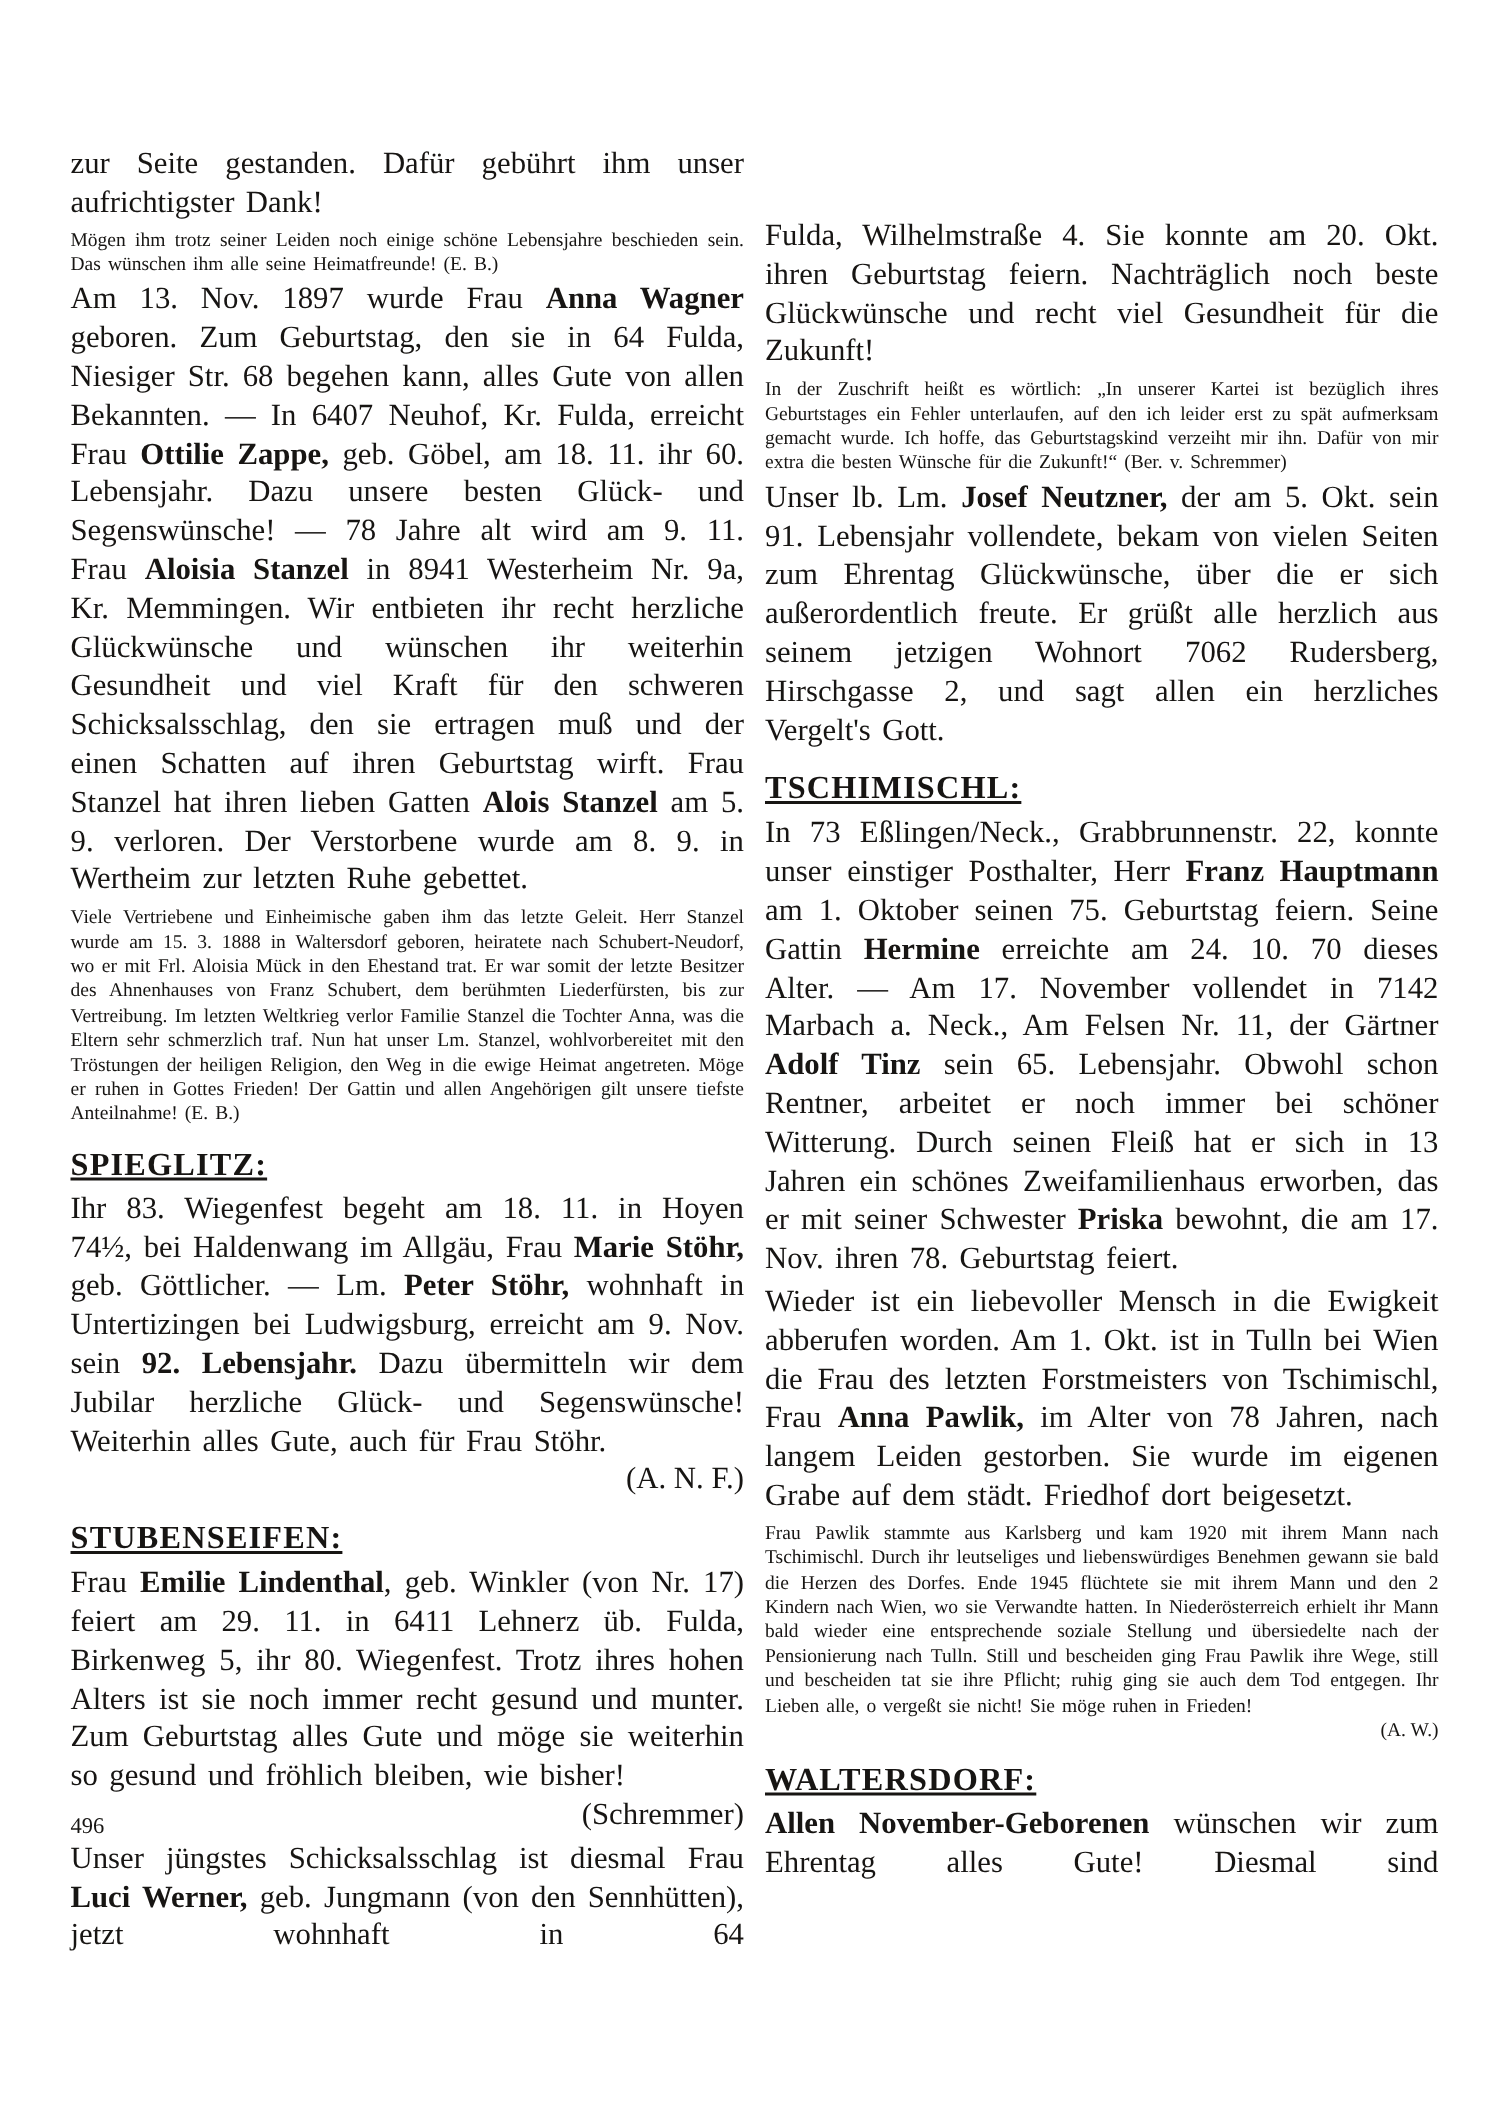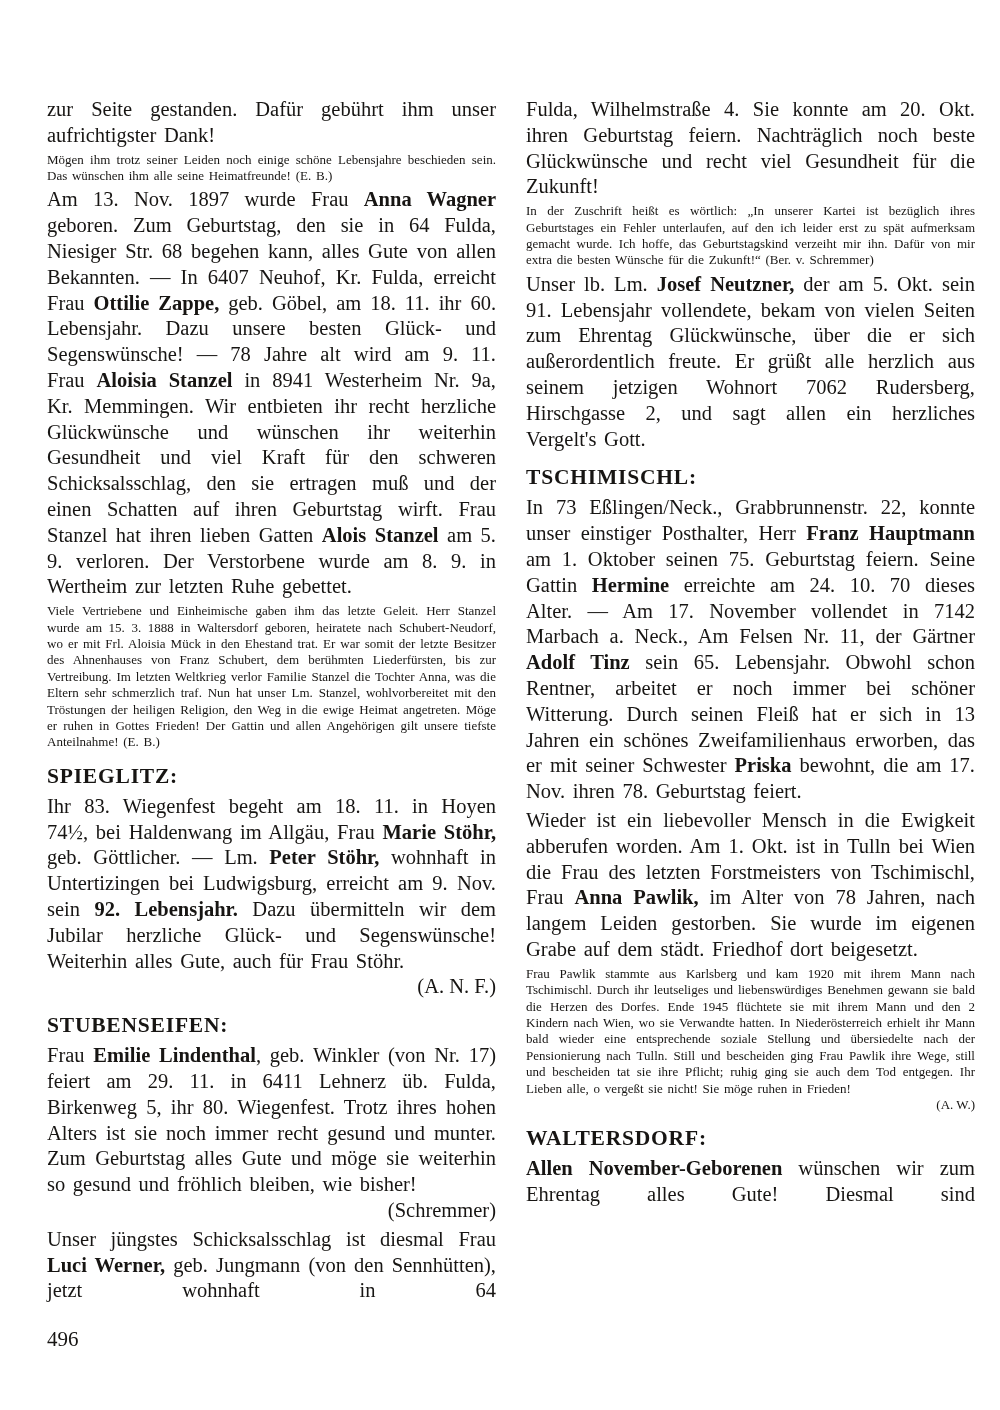--- a/index.html
+++ b/index.html
@@ -16,21 +16,22 @@
     color: #171513;
     font-family: "Liberation Serif", "DejaVu Serif", serif;
     box-sizing: border-box;
     padding: 97px 42px 0 47px;
     overflow: hidden;
     -webkit-hyphens: auto;
     hyphens: auto;
   }
   .cols {
     display: flex;
-    gap: 30px;
+    gap: 14px;
+    align-items: center;
   }
   .col {
     width: 449px;
     flex: 0 0 449px;
   }
   .col p {
     margin: 0 0 3px 0;
     text-align: justify;
   }
   p.body {
@@ -43,34 +44,35 @@
     line-height: 16.4px;
     word-spacing: 1.5px;
   }
   p.heading {
     font-size: 21.5px;
     line-height: 26px;
     font-weight: bold;
     letter-spacing: 0.8px;
     text-align: left;
     margin: 12px 0 5px 0;
+    text-decoration: underline;
   }
   .col > p:first-child { margin-top: 0; }
   .col > p.body:last-child { text-align-last: justify; }
   b { font-weight: bold; }
   .sig {
     display: block;
     text-align: right;
     word-spacing: normal;
   }
   .page-number {
     position: absolute;
     left: 47px;
-    top: 1327px;
-    font-size: 21px;
+    top: 1210px;
+    font-size: 15px;
     font-weight: normal;
   }
 </style>
 </head>
 <body>
 
 <div class="page">
   <div class="cols">
     <div class="col">
         <p class="body"><span>zur Seite gestanden. Dafür gebührt ihm unser aufrichtigster Dank!</span></p>

